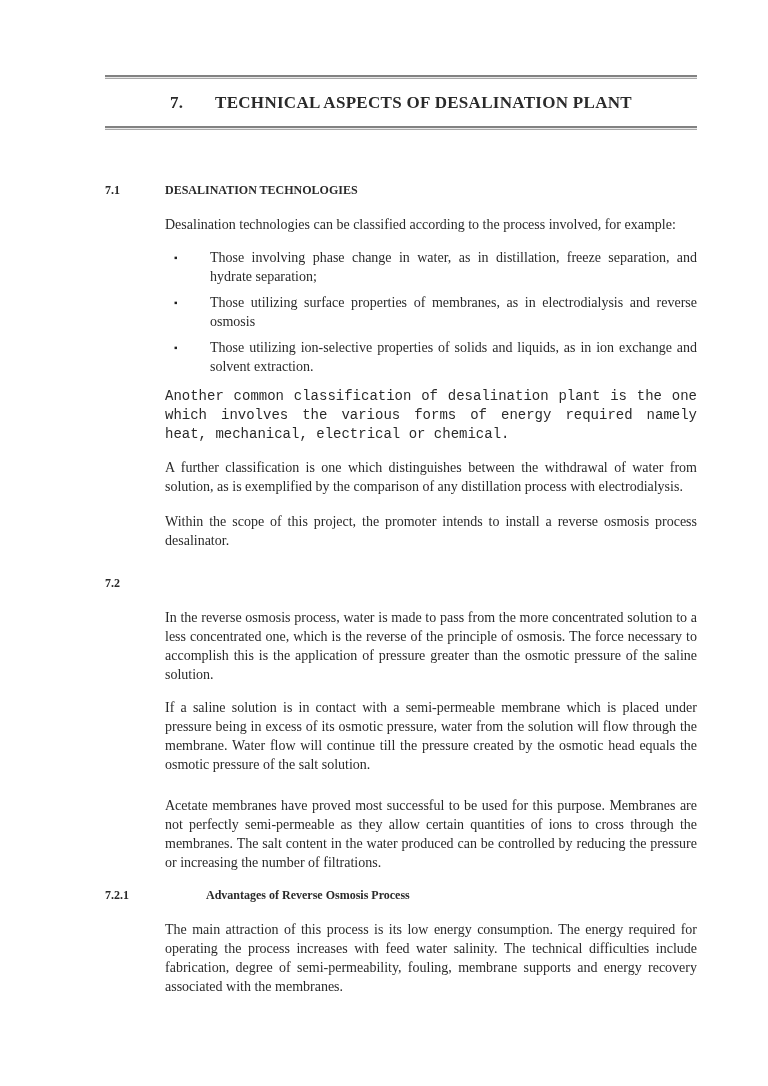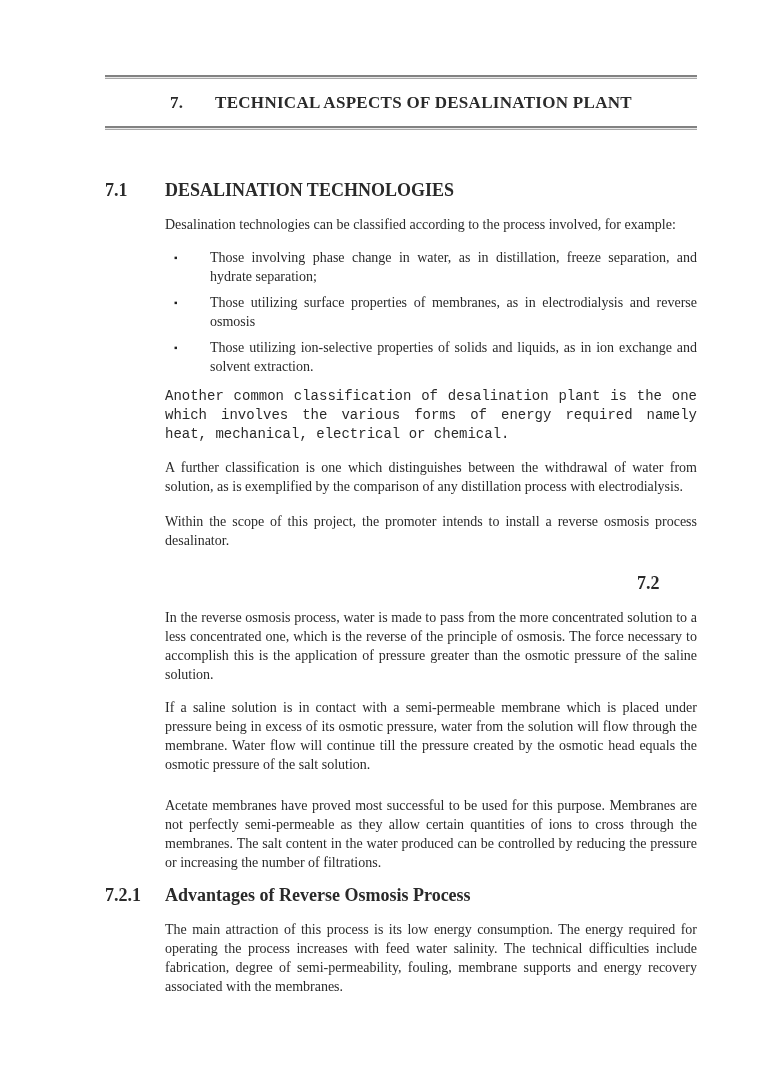--- a/index.html
+++ b/index.html
@@ -35,21 +35,21 @@
     padding: 14px 0 13px 65px;
     font-size: 17px;
     line-height: 20px;
     font-weight: bold;
     letter-spacing: 0.3px;
   }
   .chapter-number { width: 45px; flex: 0 0 45px; }
   .section-heading {
     display: flex;
     font-weight: bold;
-    font-size: 18px;
+    font-size: 12px;
     line-height: 18px;
   }
   .section-number { width: 60px; flex: 0 0 60px; }
   .body-block {
     margin-left: 60px;
     font-size: 14px;
     line-height: 19px;
     text-align: justify;
   }
   .bullet-item {
@@ -59,22 +59,22 @@
   .bullet-marker {
     position: absolute;
     left: 9px;
     top: 0;
     font-size: 10px;
     line-height: 19px;
     color: #1f1f1f;
   }
   
   .mt51 { margin-top: 51px; }
-  .mt22 { margin-top: 24px; justify-content: flex-end; }
-  .mt19 { margin-top: 3px; }
+  .mt22 { margin-top: 24px; }
+  .mt19 { margin-top: 3px; gap: 41px; }
   .mt17 { margin-top: 22px; }
   .mt16 { margin-top: 16px; }
   .mt15 { margin-top: 9px; }
   .mt12 { margin-top: 12px; }
   .mt11 { margin-top: 11px; font-family: Liberation Mono, monospace; }
   .mt10 { margin-top: 10px; }
   .mt7  { margin-top: 7px; }
 </style>
 </head>
 <body>

